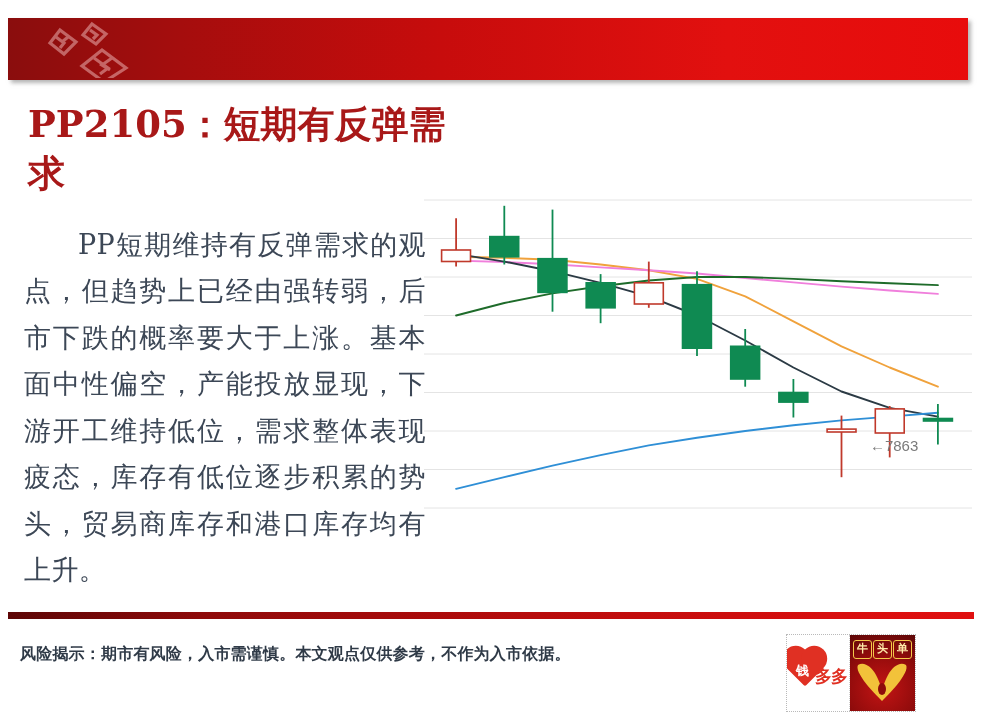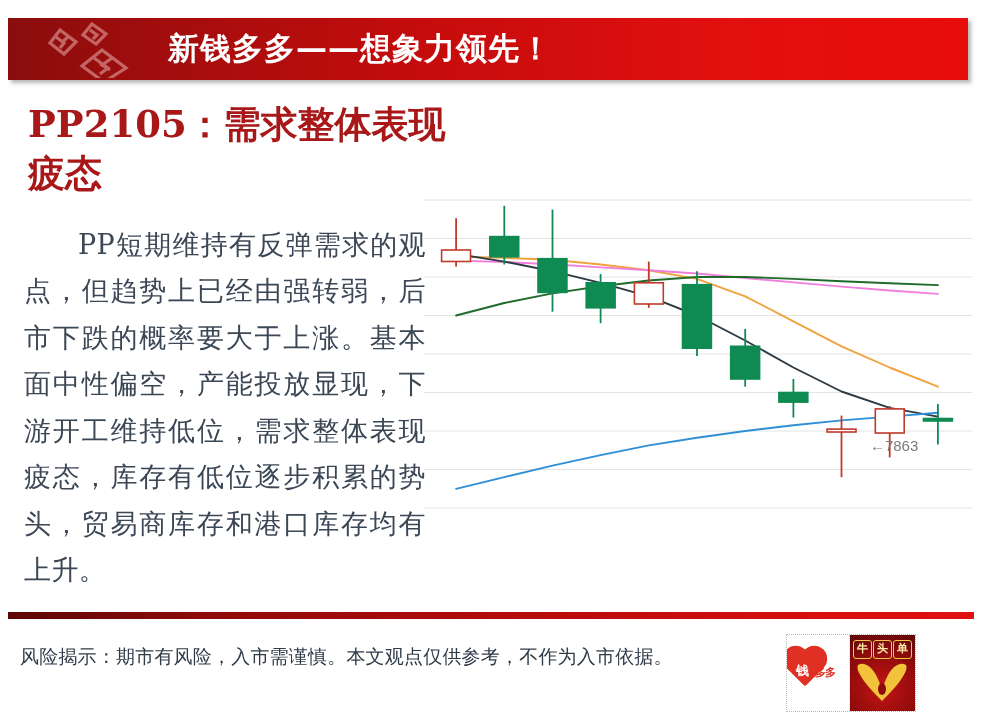--- a/index.html
+++ b/index.html
@@ -92,22 +92,22 @@
     top: 612px;
     width: 966px;
     height: 7px;
     background: linear-gradient(to right, #5d0606 0%, #8e0a0a 20%, #b80c0c 55%, #d80f0f 85%, #e01010 100%);
   }
   #footer-note {
     position: absolute;
     left: 20px;
     top: 644px;
     color: #2f3a47;
-    font-size: 19px;
-    font-weight: normal;
+    font-size: 16px;
+    font-weight: bold;
     font-family: "DejaVu Serif", "Liberation Serif", serif;
     letter-spacing: 0.2px;
     white-space: nowrap;
   }
 
   
   #footer-logo {
     position: absolute;
     left: 786px;
     top: 634px;
@@ -157,21 +157,21 @@
     font-size: 13px;
     font-weight: bold;
     font-family: "DejaVu Serif", serif;
   }
   #logo-duoduo {
     position: absolute;
     left: 28px;
     top: 30px;
     z-index: 3;
     color: #e03023;
-    font-size: 11px;
+    font-size: 17px;
     font-weight: bold;
     font-family: "DejaVu Serif", serif;
     letter-spacing: -1px;
   }
   #logo-right {
     position: relative;
     flex: 1;
     height: 100%;
     background: radial-gradient(circle at 50% 70%, #c31414 0%, #8e0b0b 60%, #5d0707 100%);
     overflow: hidden;
@@ -210,24 +210,23 @@
       <path d="M26 17 L34 23 L30 28"></path>
       <path d="M38 17 L32 22"></path>
       <path d="M62 4 L76 14 L66 24 L53 15 Z"></path>
       <path d="M60 10 L67 15 L63 19"></path>
       <path d="M72 30 L96 48 L74 62 L52 46 Z"></path>
       <path d="M64 38 L78 48 L70 54"></path>
       <path d="M82 38 L72 45"></path>
       <path d="M70 44 L80 50"></path>
     </g>
   </svg>
-  <div id="header-title">新钱多多——想象力领先！</div>
 </div>
 
-<div id="slide-title">PP2105：需求整体表现疲态</div>
+<div id="slide-title">PP2105：短期有反弹需求</div>
 
 <div id="body-paragraph">PP短期维持有反弹需求的观点，但趋势上已经由强转弱，后市下跌的概率要大于上涨。基本面中性偏空，产能投放显现，下游开工维持低位，需求整体表现疲态，库存有低位逐步积累的势头，贸易商库存和港口库存均有上升。</div>
 
 <div id="chart-panel">
   <svg id="chart-svg" viewBox="0 0 548 322">
       <g>
         <line x1="0" x2="548" y1="316.0" y2="316.0" stroke="#e4e4e4" stroke-width="1"></line>
         <line x1="0" x2="548" y1="277.5" y2="277.5" stroke="#e4e4e4" stroke-width="1"></line>
         <line x1="0" x2="548" y1="239.0" y2="239.0" stroke="#e4e4e4" stroke-width="1"></line>
         <line x1="0" x2="548" y1="200.5" y2="200.5" stroke="#e4e4e4" stroke-width="1"></line>

